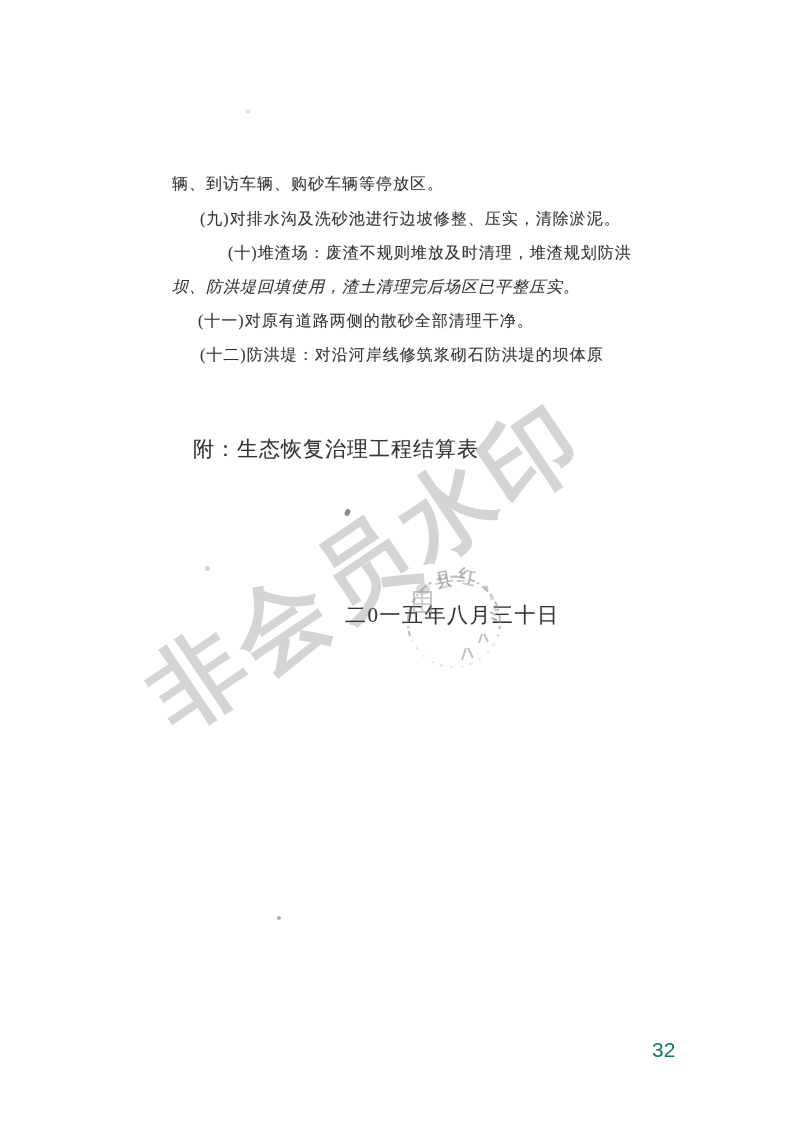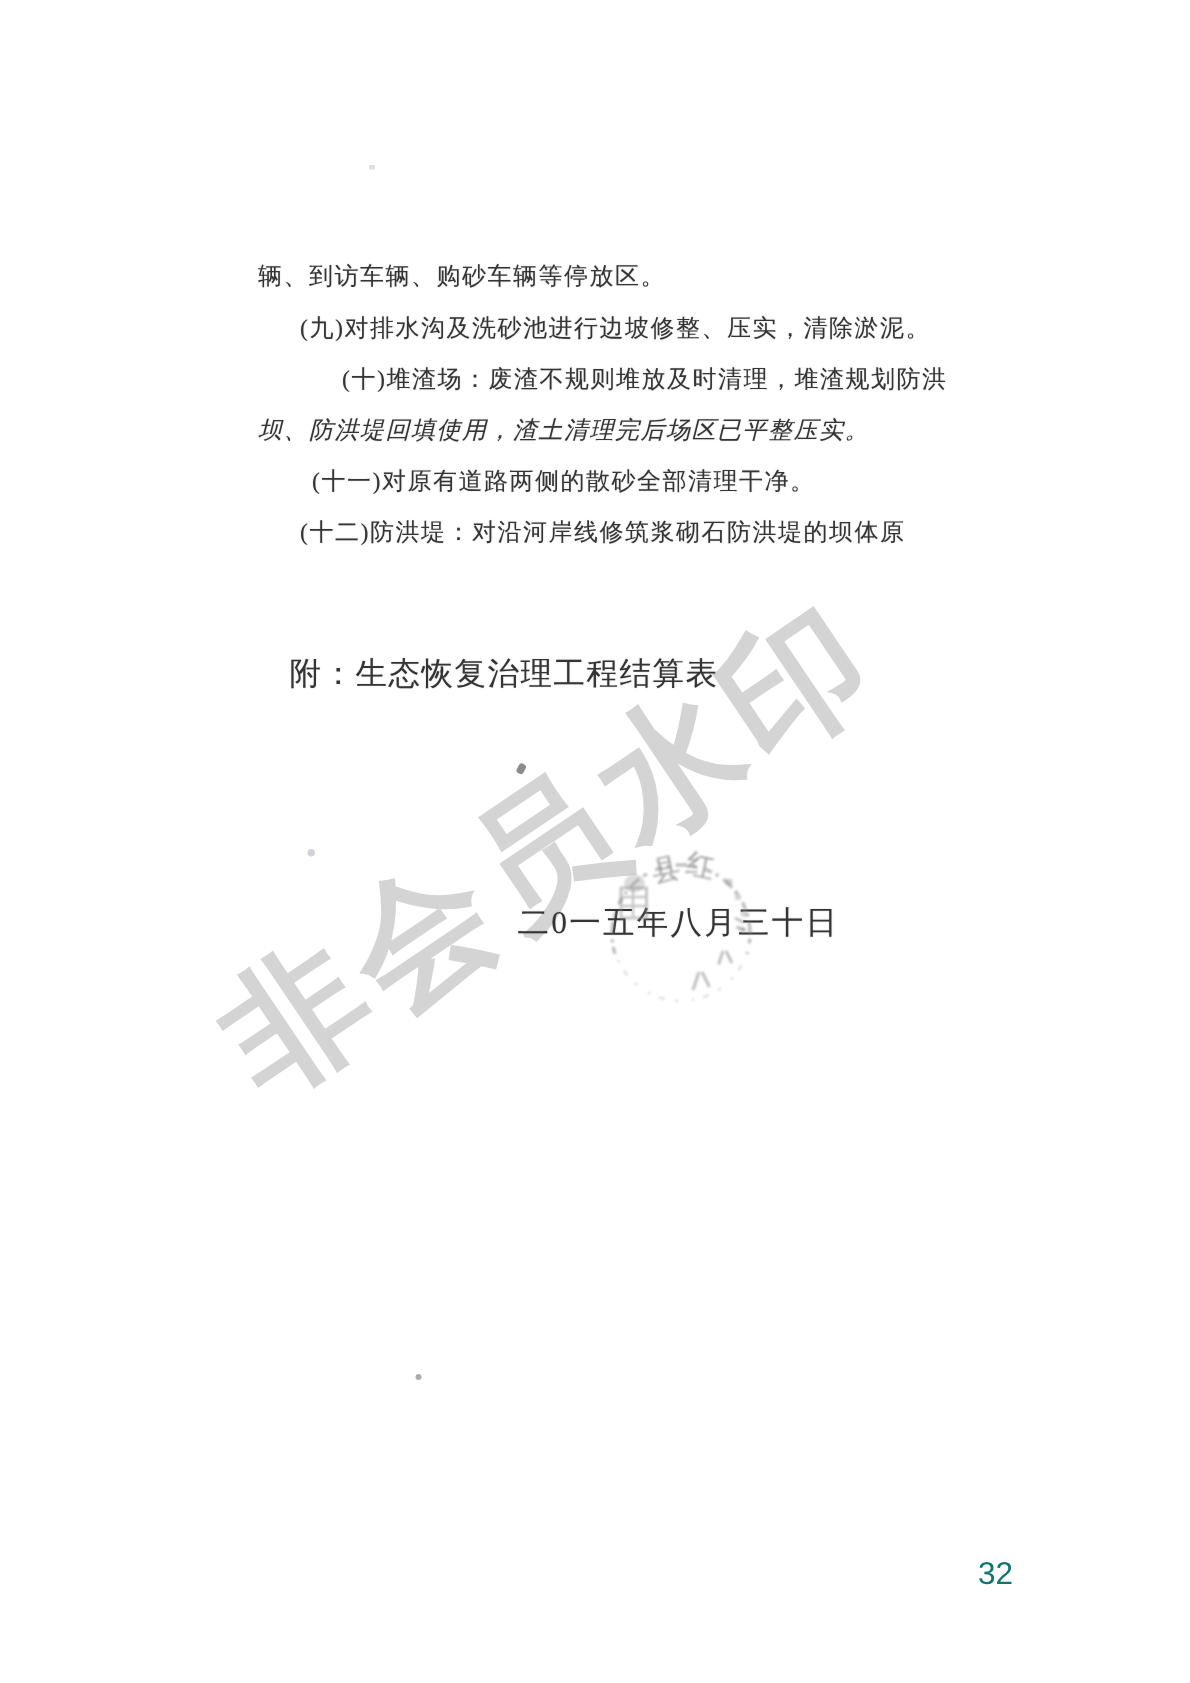--- a/index.html
+++ b/index.html
@@ -35,21 +35,21 @@
     font-size:16px;
     letter-spacing:1px;
     color:#343434;
     text-shadow:0 0 1px rgba(40,40,40,.28);
     z-index:2;
   }
   .l1{left:172px;top:174px;}
   .l2{left:200px;top:209px;}
   .l3{left:200px;top:243px;margin-left:28px;}
   .l4{left:172px;top:277px;font-style:italic;}
-  .l5{left:208px;top:311px;}
+  .l5{left:198px;top:311px;}
   .l6{left:200px;top:345px;}
   .l7{left:172px;top:379px;}
   .attach{left:193px;top:435px;font-size:21px;}
   .date{left:345px;top:601px;font-size:21px;letter-spacing:1.5px;z-index:2;}
   .pageno{
     position:absolute;left:652px;top:1038px;
     font-size:21px;color:#0f766e;
     font-family:"Liberation Sans","DejaVu Sans",sans-serif;
     z-index:2;
   }

